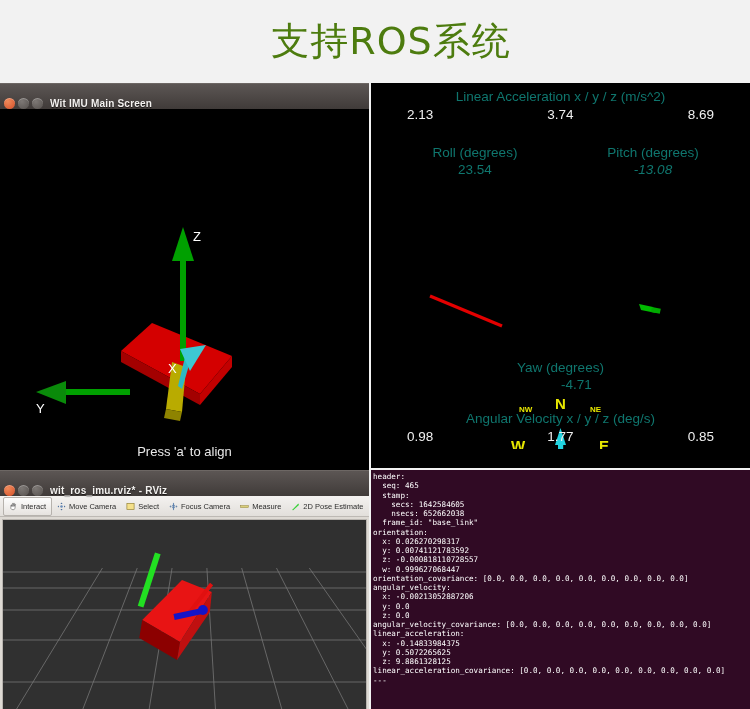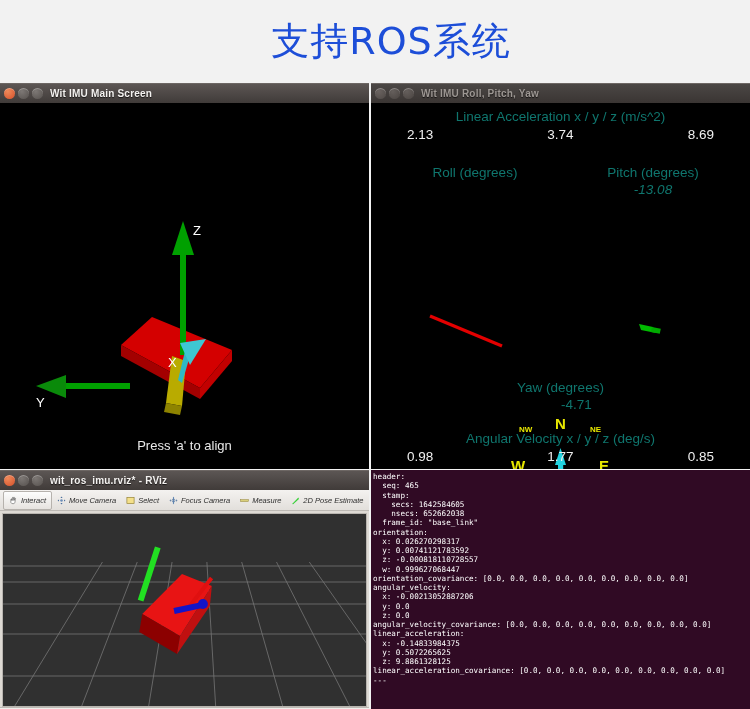--- a/index.html
+++ b/index.html
@@ -2,25 +2,25 @@
 <html><head>
 <meta charset="utf-8">
 <style>
   html,body{margin:0;padding:0;background:#fff;}
   body{width:750px;height:709px;font-family:"Liberation Sans",sans-serif;overflow:hidden;}
   .page{position:relative;width:750px;height:709px;background:#f2f2f2;}
 
   
   .banner{position:absolute;left:0;top:0;width:750px;height:83px;background:#f2f2f2;
           display:flex;align-items:center;justify-content:center;}
-  .banner-title{font-family:"DejaVu Sans",sans-serif;font-size:38px;color:#1d4ed8;
+  .banner-title{font-family:"DejaVu Sans",sans-serif;font-size:38px;color:#4d7c0f;
                 letter-spacing:1px;font-weight:400;margin-left:32px;}
 
   
-  .titlebar{height:19px;display:flex;align-items:center;gap:0;padding:0 0 0 4px;
+  .titlebar{height:19px;display:flex;align-items:flex-end;gap:0;padding:6px 0 0 4px;
             background:linear-gradient(#5c5654,#403b39);border-top:1px solid #6d6764;}
   .titlebar.inactive{background:linear-gradient(#4b4745,#3a3533);}
   .btns{display:flex;align-items:center;gap:3px;margin-right:7px;}
   .cbtn{width:11px;height:11px;border-radius:50%;display:inline-block;
         box-shadow:inset 0 1px 0 rgba(255,255,255,.28);}
   .cbtn.close{background:radial-gradient(circle at 35% 30%,#f08a5a,#d4502a);}
   .cbtn.min{background:radial-gradient(circle at 35% 30%,#7d7875,#56514e);}
   .cbtn.max{background:radial-gradient(circle at 35% 30%,#7d7875,#56514e);}
   .titlebar.inactive .cbtn.close{background:radial-gradient(circle at 35% 30%,#6a6360,#4e4845);}
   .titlebar.inactive .cbtn.min,.titlebar.inactive .cbtn.max{background:radial-gradient(circle at 35% 30%,#655f5c,#4a4441);}
@@ -43,21 +43,21 @@
   .triple>div{flex:1;text-align:center;color:#efefef;font-size:13.5px;}
   .compass span{position:absolute;color:#e8e800;font-weight:bold;}
   .compass .card{font-size:15px;}
   .compass .ord{font-size:8px;}
 
   
   .w-rviz{position:absolute;left:0;top:470px;width:369px;height:239px;background:#d9d7d3;
           border-right:2px solid #f2f2f2;}
   .rviz-toolbar{height:20px;background:linear-gradient(#f4f2f0,#e2dfdb);
                 border-bottom:1px solid #bdb9b4;display:flex;align-items:center;
-                padding-left:3px;gap:0;overflow:hidden;font-style:italic;}
+                padding-left:3px;gap:0;overflow:hidden;}
   .tool{display:flex;align-items:center;gap:3px;height:17px;padding:0 5px;
         font-size:7.5px;color:#2c2c2c;white-space:nowrap;}
   .tool.active{background:linear-gradient(#fdfdfd,#e6e3df);border:1px solid #b6b2ad;
                border-radius:2px;}
   .tool svg{display:block;}
   .rviz-body{position:relative;height:196px;background:#dedad4;padding:2px 2px 0 2px;box-sizing:border-box;}
   .rviz-canvas{position:relative;width:100%;height:100%;background:#303030;overflow:hidden;
                border:1px solid #b9b5b0;box-sizing:border-box;}
   .rviz-status{height:20px;background:linear-gradient(#f1efec,#dedad5);
                border-top:1px solid #bdb9b4;display:flex;align-items:center;gap:6px;
@@ -123,39 +123,32 @@
         </g>
       </svg>
       <div class="axis-label" style="left:193px;top:120px;">Z</div>
       <div class="axis-label" style="left:36px;top:292px;">Y</div>
       <div class="axis-label" style="left:168px;top:252px;">X</div>
       <div class="hint">Press 'a' to align</div>
     </div>
   </div>
 
   <div class="w-rpy">
-    <div class="titlebar inactive">
-      <div class="btns">
-        <span class="cbtn close"></span>
-        <span class="cbtn min"></span>
-        <span class="cbtn max"></span>
-      </div>
-      <div class="wtitle">Wit IMU Roll, Pitch, Yaw</div>
-    </div>
 
     <div class="stage">
 
       <div class="rpy-t" style="left:0;top:6px;width:379px;">Linear Acceleration x / y / z (m/s^2)</div>
       <div class="triple" style="top:24px;">
         <div>2.13</div>
         <div>3.74</div>
         <div>8.69</div>
       </div>
 
       <div class="rpy-t" style="left:24px;top:62px;width:160px;">Roll (degrees)</div>
+      <div class="rpy-t" style="left:24px;top:79px;width:160px;">23.54</div>
 
       <div class="rpy-t" style="left:202px;top:62px;width:160px;">Pitch (degrees)</div>
       <div class="rpy-t" style="left:202px;top:79px;width:160px;font-style:italic;">-13.08</div>
 
       <svg width="379" height="366" viewBox="0 0 379 366" style="position:absolute;left:0;top:0;">
         <line x1="59" y1="213" x2="131" y2="243" stroke="#e30000" stroke-width="3.2"></line>
         <g>
           <polygon points="268,221 282,224 285,230 270,227" fill="#00bb00"></polygon>
           <rect x="281" y="224" width="9" height="5" transform="rotate(12 281 224)" fill="#00aa00"></rect>
         </g>

